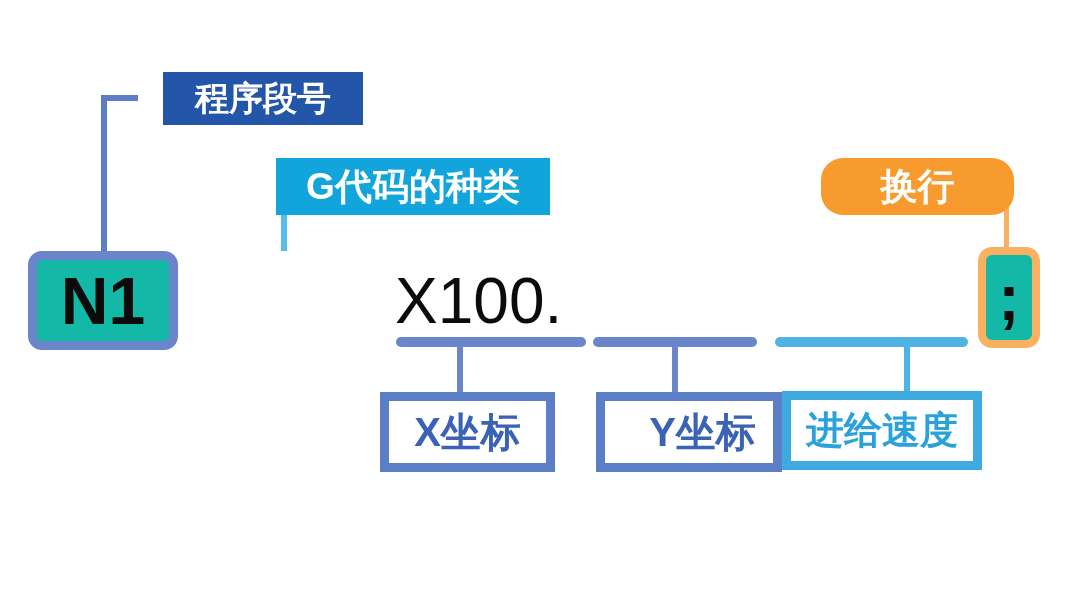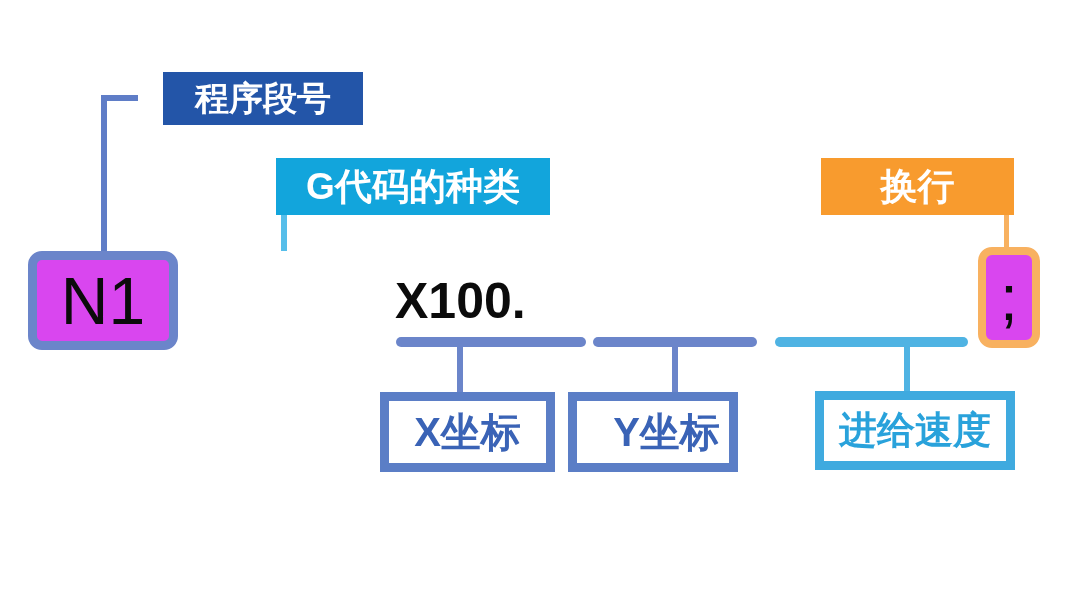--- a/index.html
+++ b/index.html
@@ -13,40 +13,40 @@
   
   .callout{
     position:absolute;
     display:flex;align-items:center;justify-content:center;
     color:#ffffff;font-weight:bold;
     white-space:nowrap;
     margin-left:26px;
   }
   .callout-block{left:137px;top:72px;width:200px;height:53px;background:var(--color-label_block_bg);font-size:34px;}
   .callout-gcode{left:250px;top:158px;width:274px;height:57px;background:var(--color-label_gcode_bg);font-size:37px;}
-  .callout-newline{left:795px;top:158px;width:193px;height:57px;background:var(--color-label_newline_bg);font-size:37px;}
+  .callout-newline{left:795px;top:158px;width:193px;height:57px;background:var(--color-label_newline_bg);font-size:37px;border-radius:22px;}
 
   
   .code-box{
     position:absolute;top:251px;height:99px;
-    box-sizing:border-box;background:#d946ef;
+    box-sizing:border-box;background:#14b8a6;
     border-radius:14px;
     display:flex;align-items:center;justify-content:center;
-    font-weight:normal;color:var(--color-code_text);
+    font-weight:bold;color:var(--color-code_text);
     font-size:66px;
   }
   .box-n1{left:28px;width:150px;border:9px solid var(--color-n1_border);}
   .box-g01{left:210px;width:153px;border:9px solid var(--color-gcode_accent);}
   .box-eob{left:978px;top:247px;width:62px;height:101px;border:8px solid var(--color-newline_accent);font-size:64px;}
 
   
   .code-text{
     position:absolute;top:251px;height:99px;
     display:flex;align-items:center;
-    font-weight:bold;font-size:50px;color:var(--color-code_text);
+    font-weight:normal;font-size:64px;color:var(--color-code_text);
     white-space:nowrap;
   }
   .word-x{left:395px;}
   .word-y{left:594px;}
   .word-f{left:773px;}
 
   
   .line{position:absolute;}
   .c-block-h{left:101px;top:95px;width:37px;height:6px;background:var(--color-connector_blue);}
   .c-block-v{left:101px;top:95px;width:6px;height:156px;background:var(--color-connector_blue);}
@@ -65,22 +65,22 @@
   .tk-f{left:904px;height:46px;background:var(--color-feed_accent);}
 
   
   .anno-box{
     position:absolute;top:392px;height:80px;
     box-sizing:border-box;background:#ffffff;
     display:flex;align-items:center;justify-content:center;
     font-weight:bold;white-space:nowrap;margin-left:8px;
   }
   .anno-x{left:372px;width:175px;border:9px solid var(--color-coord_box_border);color:var(--color-coord_text);font-size:40px;}
-  .anno-y{left:560px;width:170px;border:9px solid var(--color-coord_box_border);color:var(--color-coord_text);font-size:40px;padding-left:27px;}
-  .anno-f{left:807px;top:391px;width:200px;height:79px;border:9px solid var(--color-feed_box_border);color:var(--color-feed_text);font-size:38px;}
+  .anno-y{left:588px;width:186px;border:9px solid var(--color-coord_box_border);color:var(--color-coord_text);font-size:40px;padding-left:27px;}
+  .anno-f{left:774px;top:391px;width:200px;height:79px;border:9px solid var(--color-feed_box_border);color:var(--color-feed_text);font-size:38px;}
 </style>
 </head>
 <body>
 
 <div class="canvas">
 
   <div class="line c-block-h"></div>
   <div class="line c-block-v"></div>
   <div class="line c-gcode-v"></div>
   <div class="line c-newline-h"></div>

